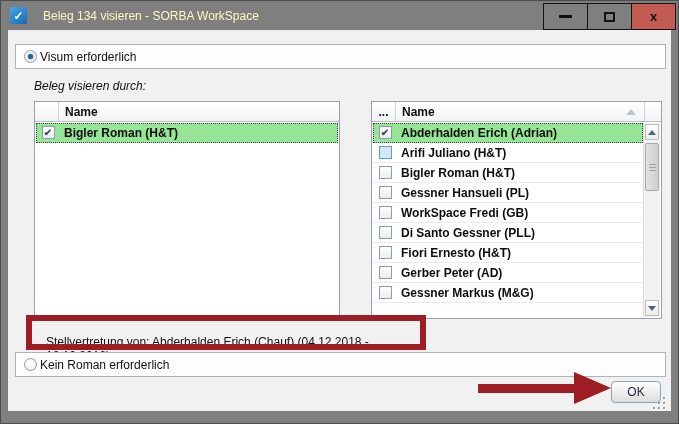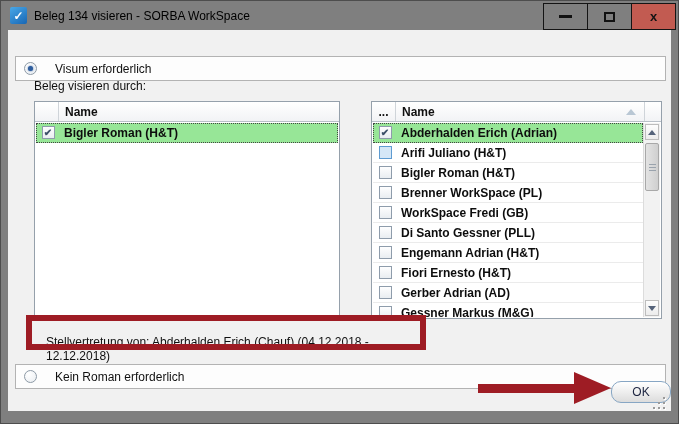--- a/index.html
+++ b/index.html
@@ -6,33 +6,33 @@
   html,body { width:679px; height:424px; }
   body { font-family:"Liberation Sans", sans-serif; font-size:12px; color:#111; overflow:hidden; }
 
   .window { position:absolute; inset:0; background:#7f7f7f; border:1px solid #4d4d4d; }
 
   
   .titlebar { position:absolute; top:0; left:0; right:0; height:29px; display:flex; align-items:center; }
   .app-icon { width:17px; height:17px; margin-left:9px; border-radius:2px;
     background:linear-gradient(145deg,#49a8e8,#1766b4); color:#fff; font-size:12px; font-weight:bold;
     display:flex; align-items:center; justify-content:center; }
-  .title-text { margin-left:7px; color:#000000; }
+  .title-text { margin-left:16px; color:#fef9c3; }
   .tb-buttons { position:absolute; right:2px; top:2px; display:flex; height:27px; }
   .tb-btn { width:45px; height:27px; border:1px solid #141414; margin-left:-1px;
     display:flex; align-items:center; justify-content:center; background:#7f7f7f; }
   .tb-btn.close { background:var(--close-red); font-weight:bold; font-size:13px; color:#141414; }
   .glyph-min { width:13px; height:3px; background:#111; }
   .glyph-max { width:11px; height:10px; border:2px solid #111; background:transparent; }
 
   
   .content { position:absolute; left:7px; right:7px; top:29px; bottom:12px; background:#f1f1f1; }
 
   .strip { position:absolute; left:7px; width:651px; height:25px; background:#fdfdfd;
-    border:1px solid #b3b3b3; display:flex; align-items:center; padding-left:8px; gap:18px;margin-top:12px; }
+    border:1px solid #b3b3b3; display:flex; align-items:center; padding-left:8px; gap:3px; }
 
   .radio { width:13px; height:13px; border-radius:50%; border:1px solid #8d9aa6;
     background:radial-gradient(circle at 35% 30%, #ffffff, #e9edf1); position:relative; flex:0 0 auto; }
   .radio.selected::after { content:""; position:absolute; left:3px; top:3px; width:5px; height:5px;
     border-radius:50%; background:#2e5d9e; box-shadow:0 0 2px #2e5d9e; }
 
   .section-label { position:absolute; color:#101010; }
 
   
   .list { position:absolute; background:#fff; border:1px solid #95a0ab;
@@ -72,22 +72,22 @@
   .sb-thumb i { display:block; width:7px; height:1px; background:#9aa3ad; }
 
   
   .red-rect { position:absolute; left:18px; top:285px; width:400px; height:35px;
     border:6px solid var(--ann-red); pointer-events:none; }
   .note-text { position:absolute; left:38px; top:292px; width:370px; color:#101010;margin-top:13px; }
 
   .arrow-svg { position:absolute; left:460px; top:338px; pointer-events:none; }
 
   
-  .ok-btn { position:absolute; left:603px; top:351px; width:60px; height:22px;
-    border:1px solid #87a6c4; border-radius:10px;
+  .ok-btn { position:absolute; left:603px; top:351px; width:50px; height:22px;
+    border:1px solid #87a6c4; border-radius:4px;
     background:linear-gradient(#ffffff,#f0f0f0 45%,#dcdcdc);
     display:flex; align-items:center; justify-content:center; color:#1c2440; }
 
   .grip { position:absolute; right:6px; bottom:2px; width:13px; height:13px; }
   .grip i { position:absolute; width:2px; height:2px; background:#9a9a9a; box-shadow:1px 1px 0 #fff; }
   .grip i:nth-child(1){ right:0; bottom:0; } .grip i:nth-child(2){ right:5px; bottom:0; }
   .grip i:nth-child(3){ right:0; bottom:5px; } .grip i:nth-child(4){ right:10px; bottom:0; }
   .grip i:nth-child(5){ right:5px; bottom:5px; } .grip i:nth-child(6){ right:0; bottom:10px; }
 </style>
 </head>
@@ -111,21 +111,21 @@
     </div>
   </div>
 
   <div class="content">
 
     <div class="strip" style="top:14px;">
       <span class="radio selected"></span>
       <span>Visum erforderlich</span>
     </div>
 
-    <div class="section-label" style="left:26px; top:49px;">Beleg visieren durch:</div>
+    <div class="section-label" style="left:26px; top:49px;font-style:italic;">Beleg visieren durch:</div>
     <div class="list" style="left:26px; top:71px; width:306px; height:216px;">
       <div class="list-header">
         <div class="hcell cbcol"></div>
         <div class="hcell namecol" style="border-right:none;">Name</div>
       </div>
       <div class="rows" id="left-rows">
           <div class="row selected">
             <div class="cb-cell">
               <div class="checkbox">✔</div>
             </div>
@@ -159,51 +159,45 @@
           <div class="row">
             <div class="cb-cell">
               <div class="checkbox"></div>
             </div>
             <div class="name-cell">Bigler Roman (H&amp;T)</div>
           </div>
           <div class="row">
             <div class="cb-cell">
               <div class="checkbox"></div>
             </div>
-            <div class="name-cell">Brenner WorkSpace (PL)</div>
+            <div class="name-cell">Gessner Hansueli (PL)</div>
           </div>
           <div class="row">
             <div class="cb-cell">
               <div class="checkbox"></div>
             </div>
             <div class="name-cell">WorkSpace Fredi (GB)</div>
           </div>
           <div class="row">
             <div class="cb-cell">
               <div class="checkbox"></div>
             </div>
             <div class="name-cell">Di Santo Gessner (PLL)</div>
           </div>
           <div class="row">
             <div class="cb-cell">
               <div class="checkbox"></div>
             </div>
-            <div class="name-cell">Engemann Adrian (H&amp;T)</div>
-          </div>
-          <div class="row">
-            <div class="cb-cell">
-              <div class="checkbox"></div>
-            </div>
             <div class="name-cell">Fiori Ernesto (H&amp;T)</div>
           </div>
           <div class="row">
             <div class="cb-cell">
               <div class="checkbox"></div>
             </div>
-            <div class="name-cell">Gerber Adrian (AD)</div>
+            <div class="name-cell">Gerber Peter (AD)</div>
           </div>
           <div class="row">
             <div class="cb-cell">
               <div class="checkbox"></div>
             </div>
             <div class="name-cell">Gessner Markus (M&amp;G)</div>
           </div>
         </div>
       <div class="scrollbar">
         <div class="sb-btn up">

